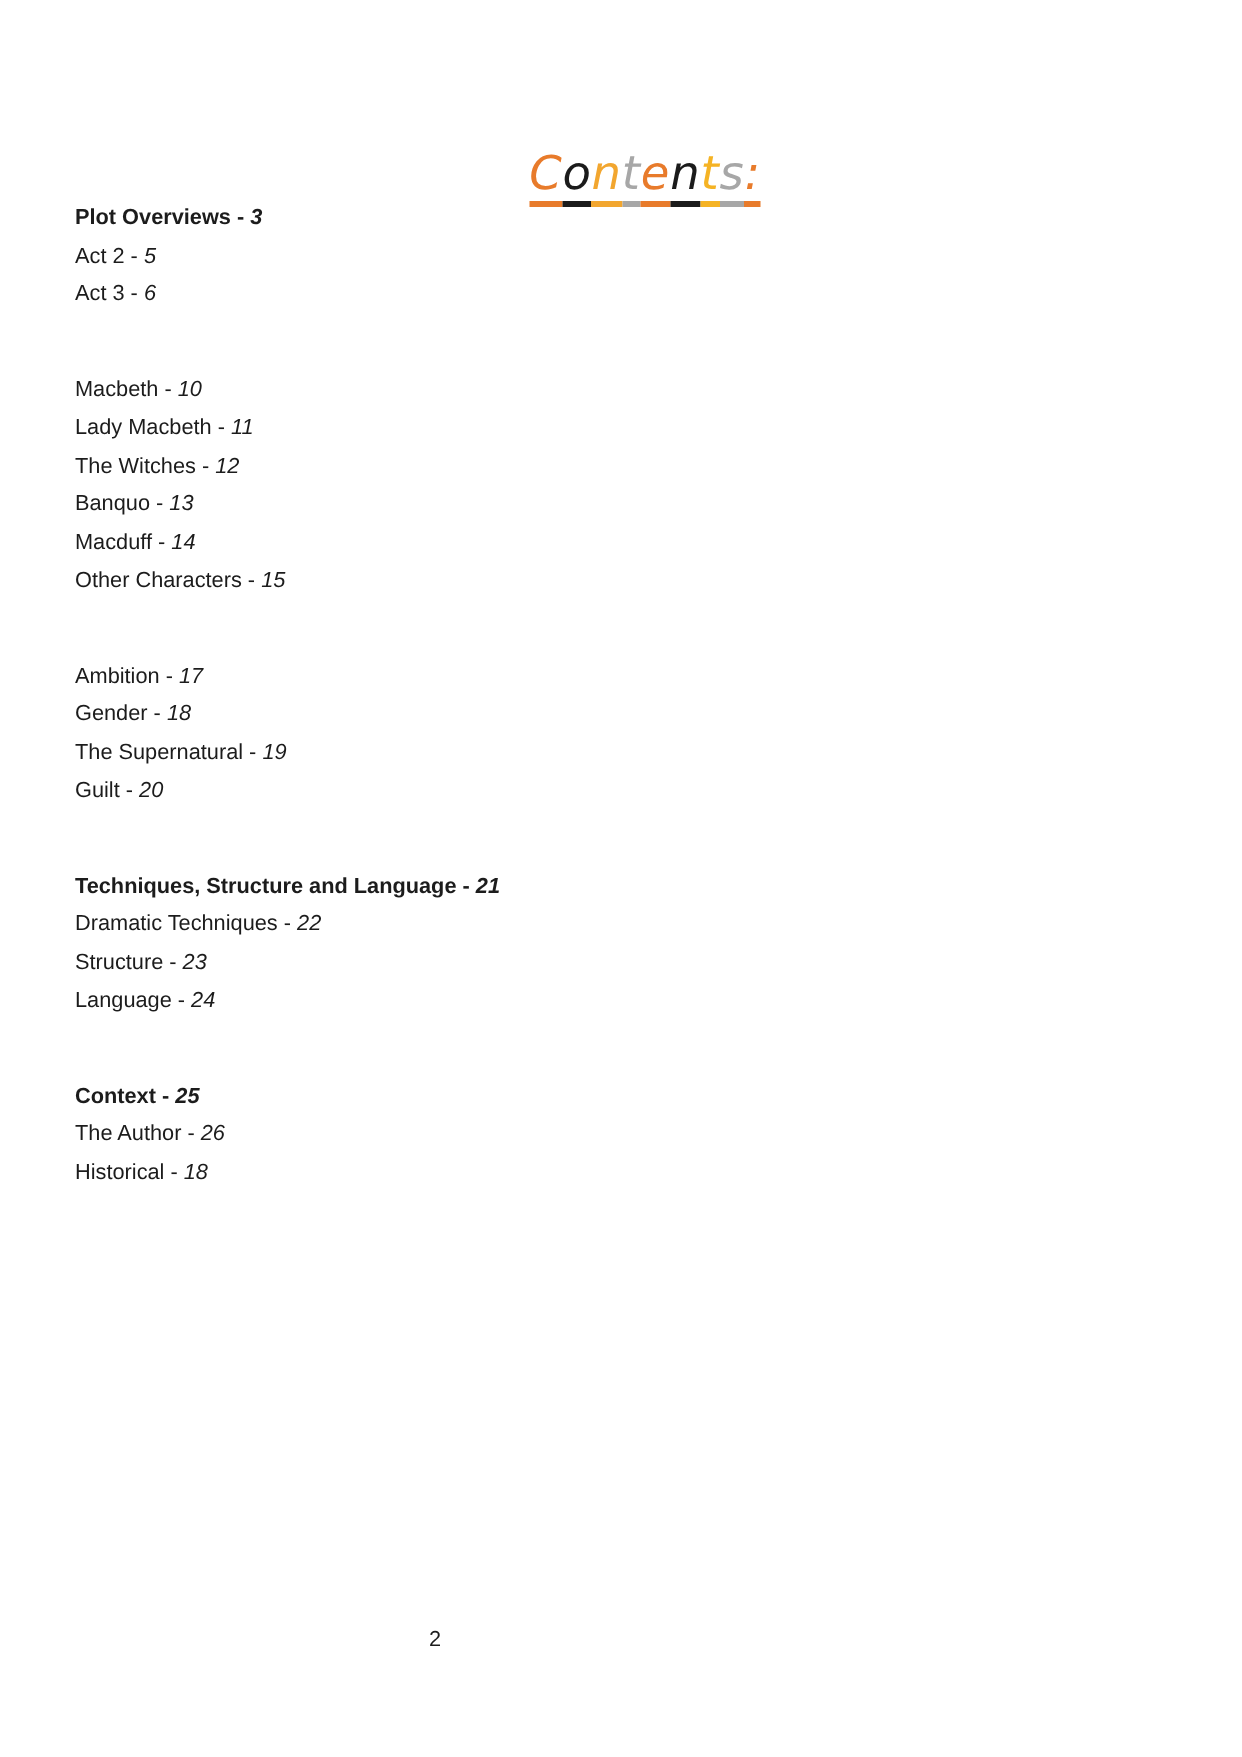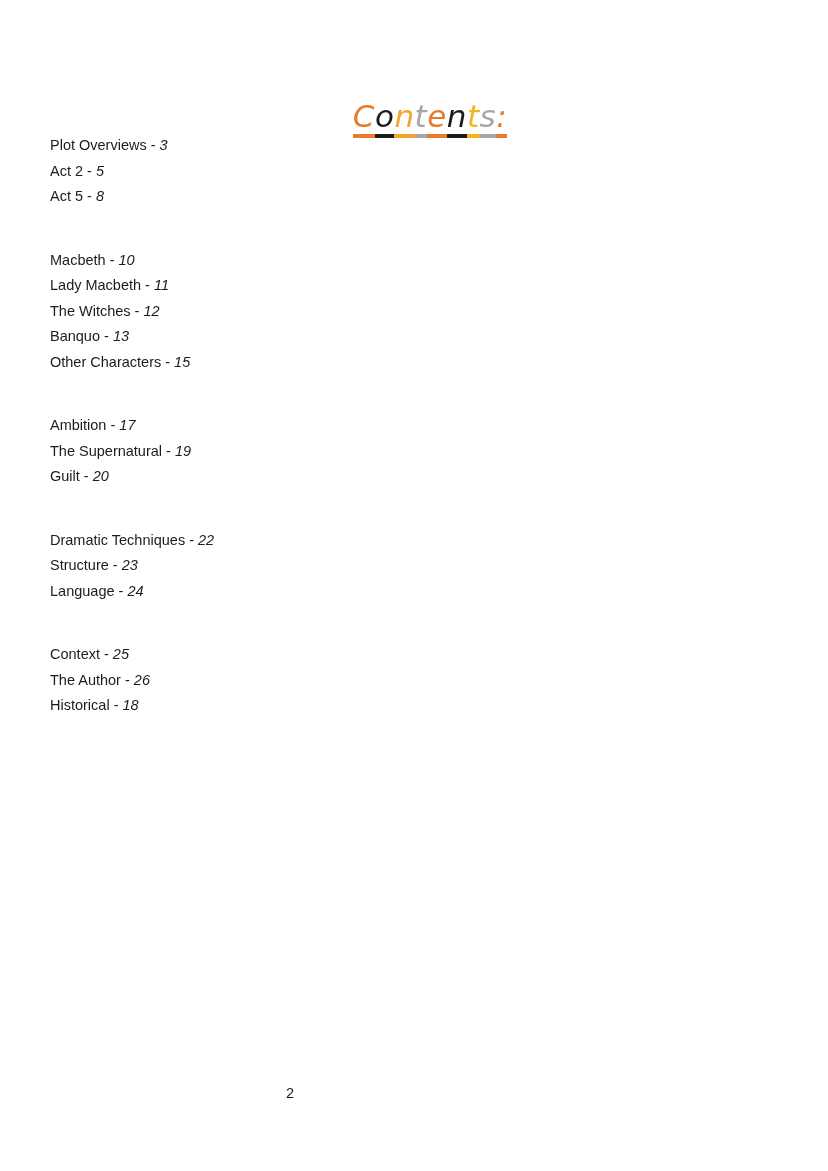--- a/index.html
+++ b/index.html
@@ -43,21 +43,21 @@
     margin-bottom: 38px;
   }
   .toc-line {
     height: 25.5px;
     line-height: 25.5px;
     font-size: 14.5px;
     color: #1c1c1c;
     white-space: nowrap;
   }
   .toc-line.header {
-    font-weight: normal;
+    font-weight: bold;
   }
   .toc-line .entry-page {
     font-style: italic;
   }
   .page-footer {
     position: absolute;
     top: 1083px;
     left: 278px;
     width: 24px;
     text-align: center;
@@ -68,35 +68,38 @@
 </style>
 </head>
 <body>
 
 <div class="page">
   <h1 class="doc-title" id="doc-title"><span class="title-letter" style="color: rgb(232, 123, 43); border-bottom-color: rgb(232, 123, 43);">C</span><span class="title-letter" style="color: rgb(27, 27, 27); border-bottom-color: rgb(27, 27, 27);">o</span><span class="title-letter" style="color: rgb(242, 166, 47); border-bottom-color: rgb(242, 166, 47);">n</span><span class="title-letter" style="color: rgb(167, 167, 167); border-bottom-color: rgb(167, 167, 167);">t</span><span class="title-letter" style="color: rgb(232, 123, 43); border-bottom-color: rgb(232, 123, 43);">e</span><span class="title-letter" style="color: rgb(27, 27, 27); border-bottom-color: rgb(27, 27, 27);">n</span><span class="title-letter" style="color: rgb(245, 179, 36); border-bottom-color: rgb(245, 179, 36);">t</span><span class="title-letter" style="color: rgb(167, 167, 167); border-bottom-color: rgb(167, 167, 167);">s</span><span class="title-letter" style="color: rgb(232, 123, 43); border-bottom-color: rgb(232, 123, 43);">:</span></h1>
   <div class="toc" id="toc">
       <div class="toc-section">
         <div class="toc-line header"><span class="entry-label">Plot Overviews - </span><span class="entry-page">3</span></div>
         <div class="toc-line"><span class="entry-label">Act 2 - </span><span class="entry-page">5</span></div>
-        <div class="toc-line"><span class="entry-label">Act 5 - </span><span class="entry-page">8</span></div>
+        <div class="toc-line"><span class="entry-label">Act 3 - </span><span class="entry-page">6</span></div>
       </div>
       <div class="toc-section">
         <div class="toc-line"><span class="entry-label">Macbeth - </span><span class="entry-page">10</span></div>
         <div class="toc-line"><span class="entry-label">Lady Macbeth - </span><span class="entry-page">11</span></div>
         <div class="toc-line"><span class="entry-label">The Witches - </span><span class="entry-page">12</span></div>
         <div class="toc-line"><span class="entry-label">Banquo - </span><span class="entry-page">13</span></div>
+        <div class="toc-line"><span class="entry-label">Macduff - </span><span class="entry-page">14</span></div>
         <div class="toc-line"><span class="entry-label">Other Characters - </span><span class="entry-page">15</span></div>
       </div>
       <div class="toc-section">
         <div class="toc-line"><span class="entry-label">Ambition - </span><span class="entry-page">17</span></div>
+        <div class="toc-line"><span class="entry-label">Gender - </span><span class="entry-page">18</span></div>
         <div class="toc-line"><span class="entry-label">The Supernatural - </span><span class="entry-page">19</span></div>
         <div class="toc-line"><span class="entry-label">Guilt - </span><span class="entry-page">20</span></div>
       </div>
       <div class="toc-section">
+        <div class="toc-line header"><span class="entry-label">Techniques, Structure and Language - </span><span class="entry-page">21</span></div>
         <div class="toc-line"><span class="entry-label">Dramatic Techniques - </span><span class="entry-page">22</span></div>
         <div class="toc-line"><span class="entry-label">Structure - </span><span class="entry-page">23</span></div>
         <div class="toc-line"><span class="entry-label">Language - </span><span class="entry-page">24</span></div>
       </div>
       <div class="toc-section">
         <div class="toc-line header"><span class="entry-label">Context - </span><span class="entry-page">25</span></div>
         <div class="toc-line"><span class="entry-label">The Author - </span><span class="entry-page">26</span></div>
         <div class="toc-line"><span class="entry-label">Historical - </span><span class="entry-page">18</span></div>
       </div>
     </div>

